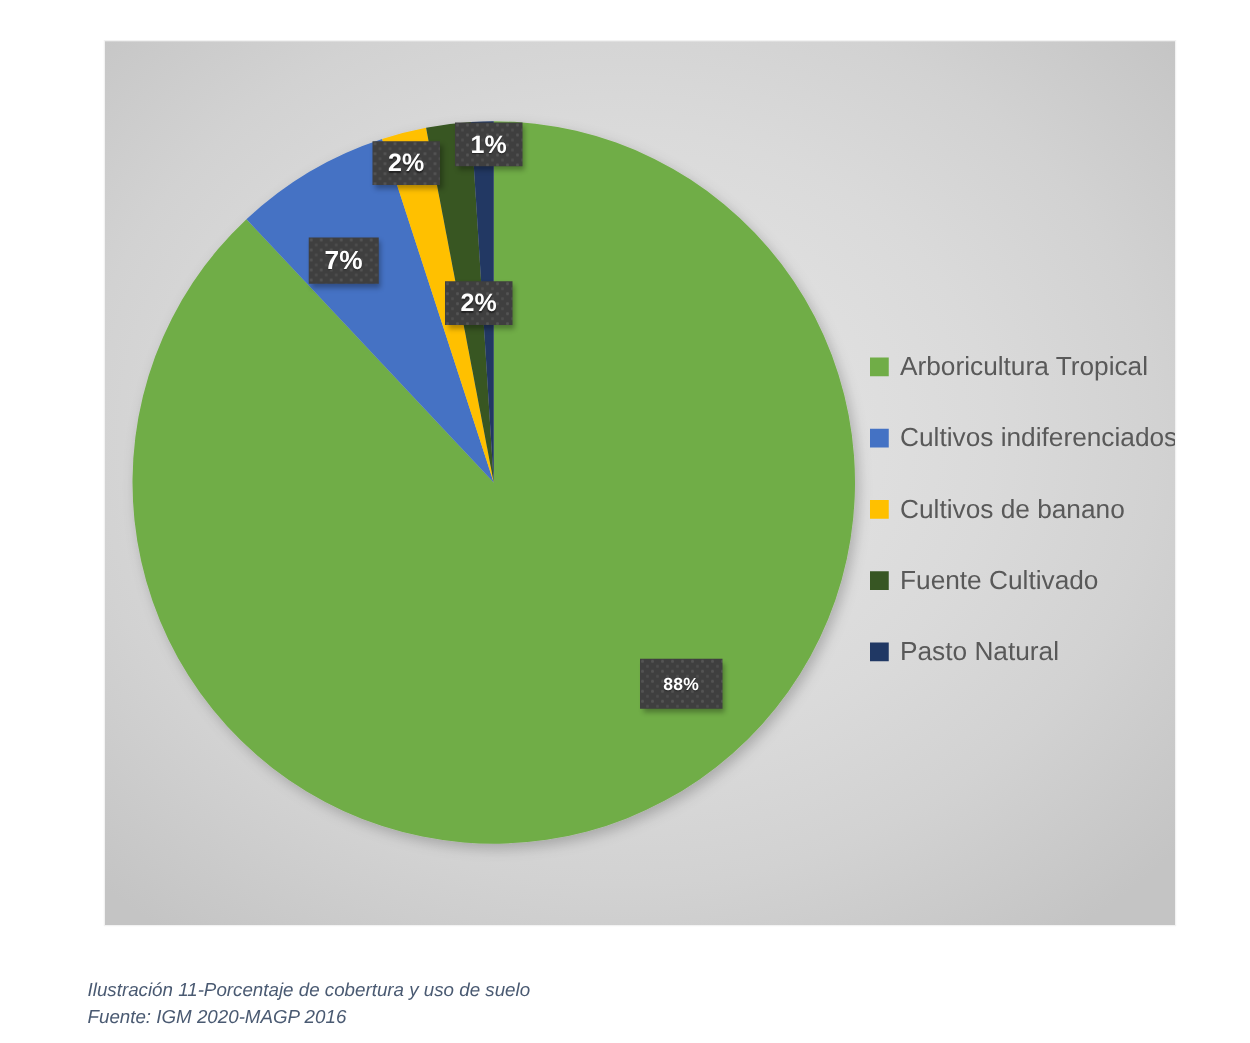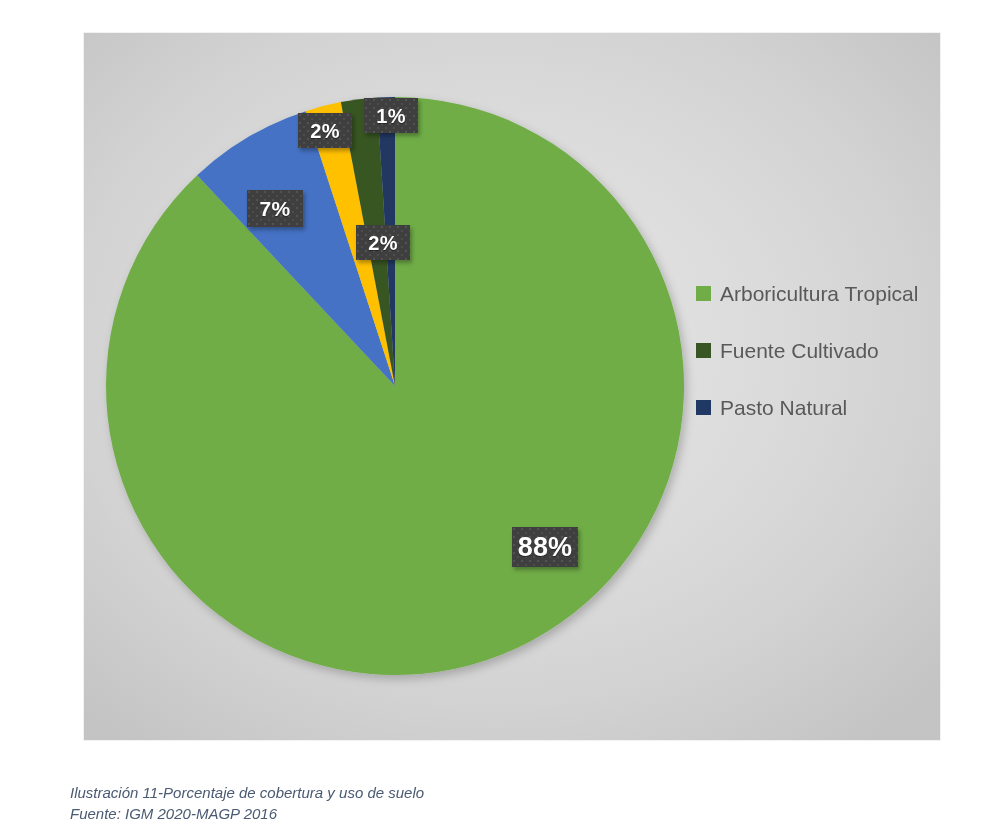--- a/index.html
+++ b/index.html
@@ -128,39 +128,47 @@
         </defs>
         <g id="pie-slices" filter="url(#pieShadow)">
             <path d="M 311 353 L 311.00 64.00 A 289 289 0 1 1 113.17 142.33 Z" fill="#70AD47"></path>
             <path d="M 311 353 L 113.17 142.33 A 289 289 0 0 1 221.69 78.14 Z" fill="#4472C4"></path>
             <path d="M 311 353 L 221.69 78.14 A 289 289 0 0 1 256.85 69.12 Z" fill="#FFC000"></path>
             <path d="M 311 353 L 256.85 69.12 A 289 289 0 0 1 292.85 64.57 Z" fill="#375623"></path>
             <path d="M 311 353 L 292.85 64.57 A 289 289 0 0 1 311.00 64.00 Z" fill="#203864"></path>
           </g>
       </svg>
 
-      <div class="data-label" style="left:428px; top:494px; width:66px; height:40px; font-size:27px;">88%</div>
+      <div class="data-label" style="left:428px; top:494px; width:66px; height:40px; font-size:14px;">88%</div>
 
       <div class="data-label" style="left:163px; top:157px; width:56px; height:37px; font-size:21px;">7%</div>
 
       <div class="data-label" style="left:214px; top:80px; width:54px; height:35px; font-size:20px;">2%</div>
 
       <div class="data-label" style="left:272px; top:192px; width:54px; height:35px; font-size:20px;">2%</div>
 
       <div class="data-label" style="left:280px; top:65px; width:54px; height:35px; font-size:20px;">1%</div>
     </div>
 
     <div id="legend">
 
       <div class="legend-item">
         <span class="legend-swatch" style="background-color: rgb(112, 173, 71);"></span>
         <span class="legend-label">Arboricultura Tropical</span>
       </div>
 
+      <div class="legend-item">
+        <span class="legend-swatch" style="background-color: rgb(68, 114, 196);"></span>
+        <span class="legend-label">Cultivos indiferenciados</span>
+      </div>
 
+      <div class="legend-item">
+        <span class="legend-swatch" style="background-color: rgb(255, 192, 0);"></span>
+        <span class="legend-label">Cultivos de banano</span>
+      </div>
 
       <div class="legend-item">
         <span class="legend-swatch" style="background-color: rgb(55, 86, 35);"></span>
         <span class="legend-label">Fuente Cultivado</span>
       </div>
 
       <div class="legend-item">
         <span class="legend-swatch" style="background-color: rgb(32, 56, 100);"></span>
         <span class="legend-label">Pasto Natural</span>
       </div>

